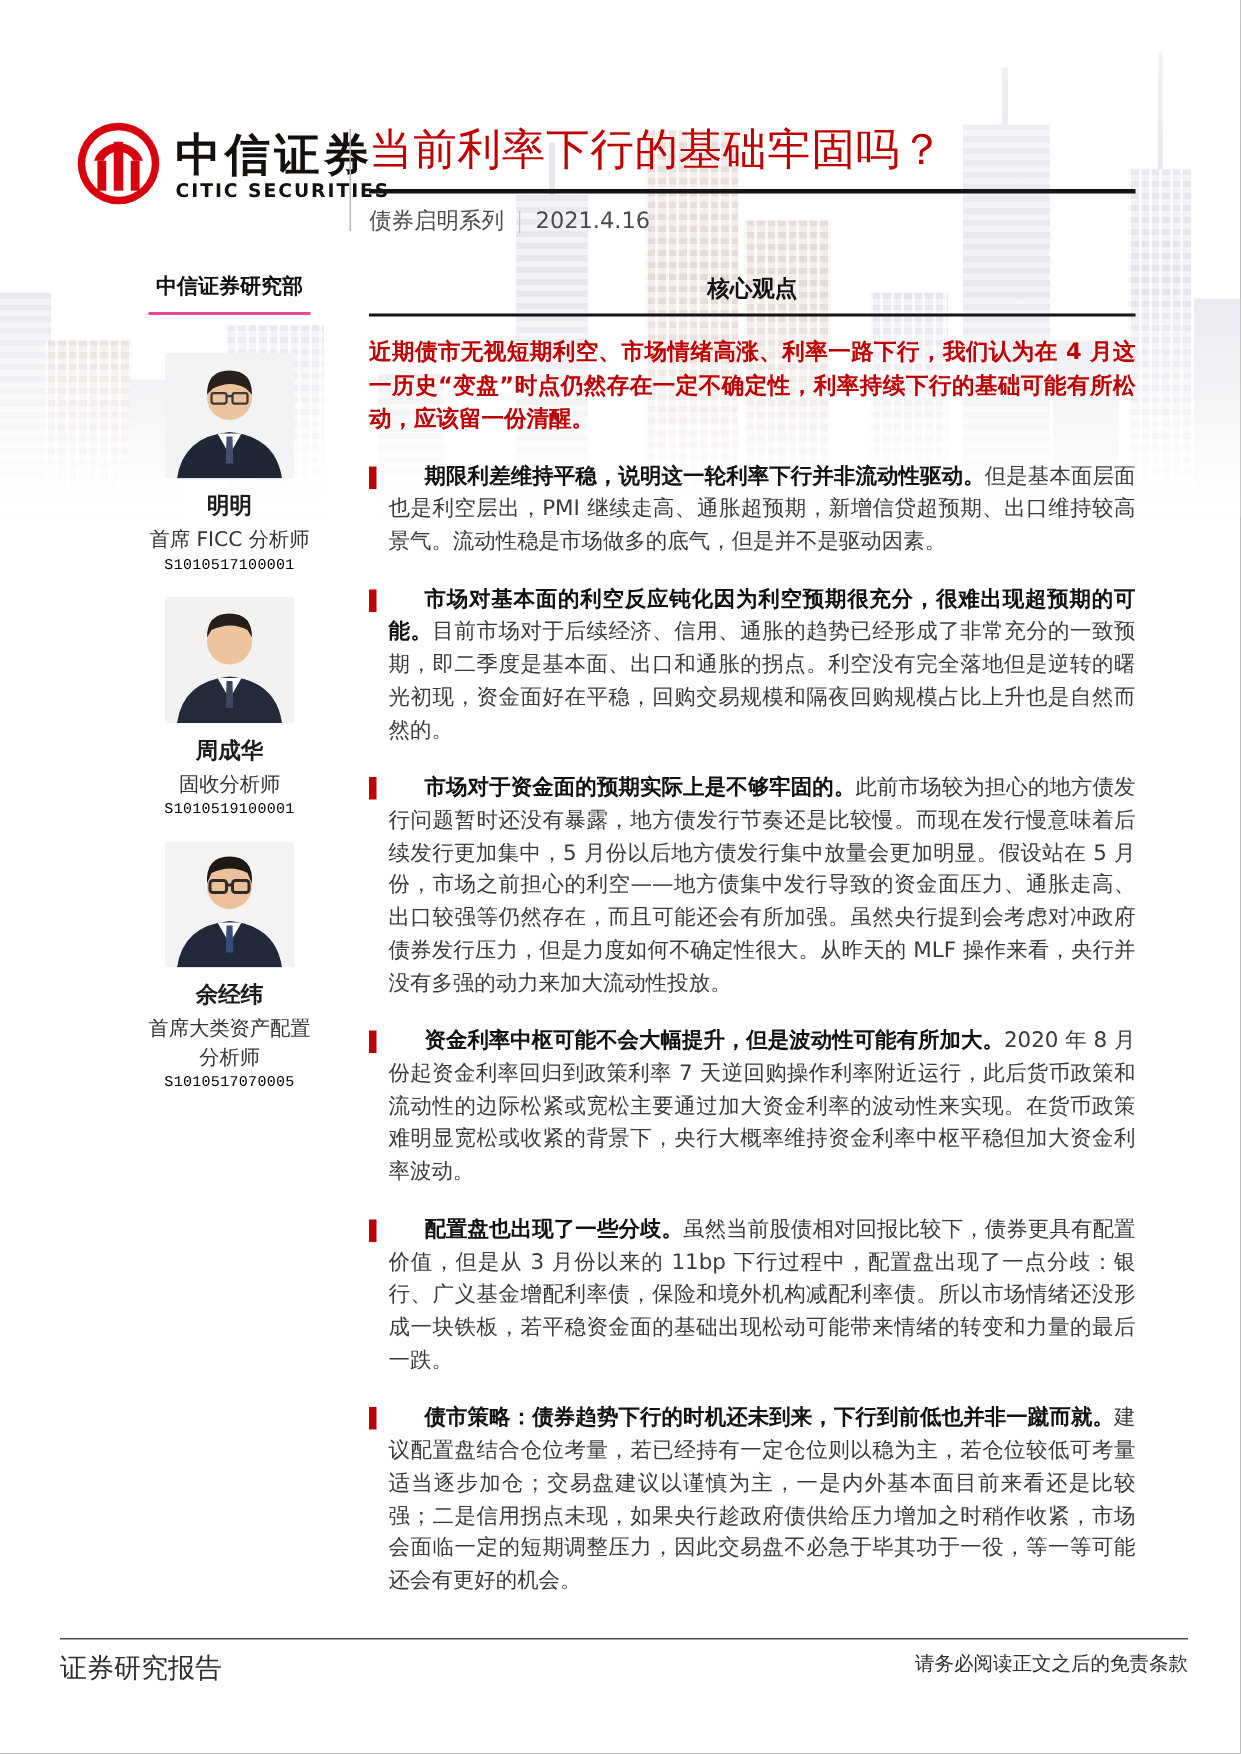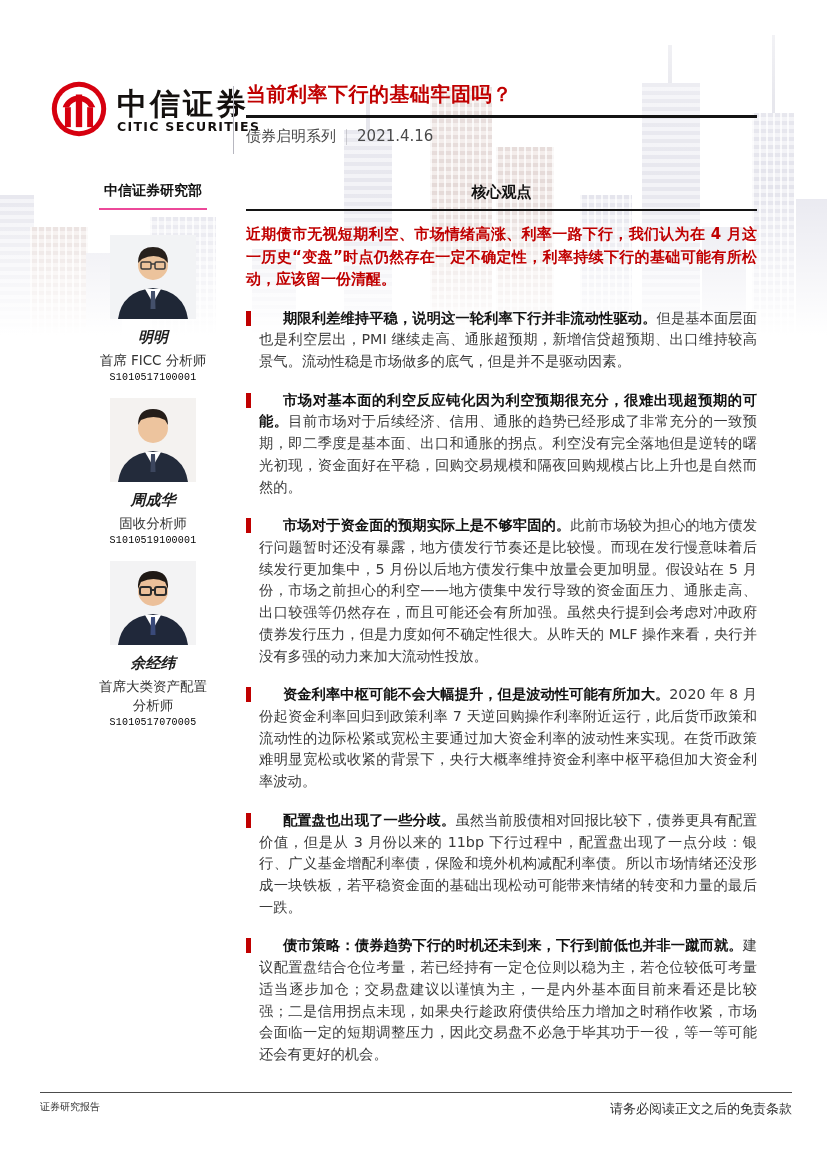--- a/index.html
+++ b/index.html
@@ -22,48 +22,48 @@
   .skyline .fade{ position:absolute; inset:0;
     background:linear-gradient(to bottom, rgba(255,255,255,.75) 0%, rgba(255,255,255,.15) 30%,
                rgba(255,255,255,0) 55%, rgba(255,255,255,1) 97%); }
   
   .logo{ position:absolute; left:50px; top:80px; display:flex; align-items:center; gap:9px; }
   .logo-text .cn{ font-family:"DejaVu Serif", serif; font-weight:bold; font-size:30px;
     color:#14100e; letter-spacing:3px; line-height:1.05; white-space:nowrap; }
   .logo-text .en{ font-weight:bold; font-size:12.5px; color:#14100e; letter-spacing:1.3px; white-space:nowrap; }
   .logo-divider{ position:absolute; left:233px; top:86px; width:1px; height:68px; background:#b7b7c0; }
   .title-block{ position:absolute; left:246px; top:82px; width:511px; }
-  .title-block h1{ font-size:20px; font-weight:bold; letter-spacing:.5px; line-height:1.2; }
+  .title-block h1{ font-size:29px; font-weight:normal; letter-spacing:.5px; line-height:1.2; }
   .title-rule{ height:3px; background:#141414; margin-top:9px; }
   .series-row{ margin-top:9px; font-size:15px; color:#4a4a4a; display:flex; align-items:flex-start; }
   .series-row .sep{ color:#9a9aa2; margin:0 8px; font-weight:300; transform:scaleX(.6); }
   
   .sidebar{ position:absolute; left:83px; top:180px; width:140px; text-align:center; }
   .dept{ display:inline-block; font-size:14px; font-weight:bold; color:#111;
     padding:0 5px 8px 5px; border-bottom:2px solid #ec4899; white-space:nowrap; }
   .analyst{ margin-top:15px; }
   .analyst.first{ margin-top:25px; }
   .portrait{ width:86px; height:84px; margin:0 auto; overflow:hidden; }
   .portrait svg{ display:block; }
-  .a-name{ margin-top:9px; font-size:15px; font-weight:bold; color:#1c1c1c;font-style:italic; }
+  .a-name{ margin-top:9px; font-size:15px; font-weight:bold; color:#1c1c1c; }
   .a-role{ margin-top:4px; font-size:13.5px; color:#333; line-height:1.4; white-space:pre-line; }
   .a-cert{ margin-top:2px; font-size:10px; color:#000000; letter-spacing:.2px;font-family:Liberation Mono, monospace; }
   
   .main{ position:absolute; left:246px; top:183px; width:511px; }
   .section-title{ font-size:15px; font-weight:bold; color:#111;text-align:center; }
   .section-rule{ height:2px; background:#141414; margin-top:7px; }
   .lead{ margin-top:12px; font-size:15px; font-weight:bold; color:#c00000;
     line-height:1.5; text-align:justify; }
   .bullet{ position:relative; margin-top:17px; padding-left:13px; font-size:14.3px;
     line-height:1.52; text-align:justify; color:#3a3a3a; }
   .bullet .bar{ position:absolute; left:0; top:3px; width:4.5px; height:15px; background:#c00000; }
   .bullet .b{ font-weight:bold; color:#121212;margin-left:24px; }
   
   .footer-rule{ position:absolute; left:40px; top:1092px; width:752px; height:1px; background:#4c4c4c; }
-  .footer-left{ position:absolute; left:40px; top:1100px; font-size:10px; color:#2e2e2e;text-align:center; }
+  .footer-left{ position:absolute; left:40px; top:1100px; font-size:18px; color:#2e2e2e;text-align:center; }
   .footer-right{ position:absolute; right:35px; top:1100px; font-size:13px; color:#2e2e2e; }
 </style>
 </head>
 <body>
 
 <div class="page">
 
   <div class="skyline">
     <div class="b g1" style="left:0;width:34px;height:150px;"></div>
     <div class="b w1" style="left:30px;width:58px;height:118px;"></div>

